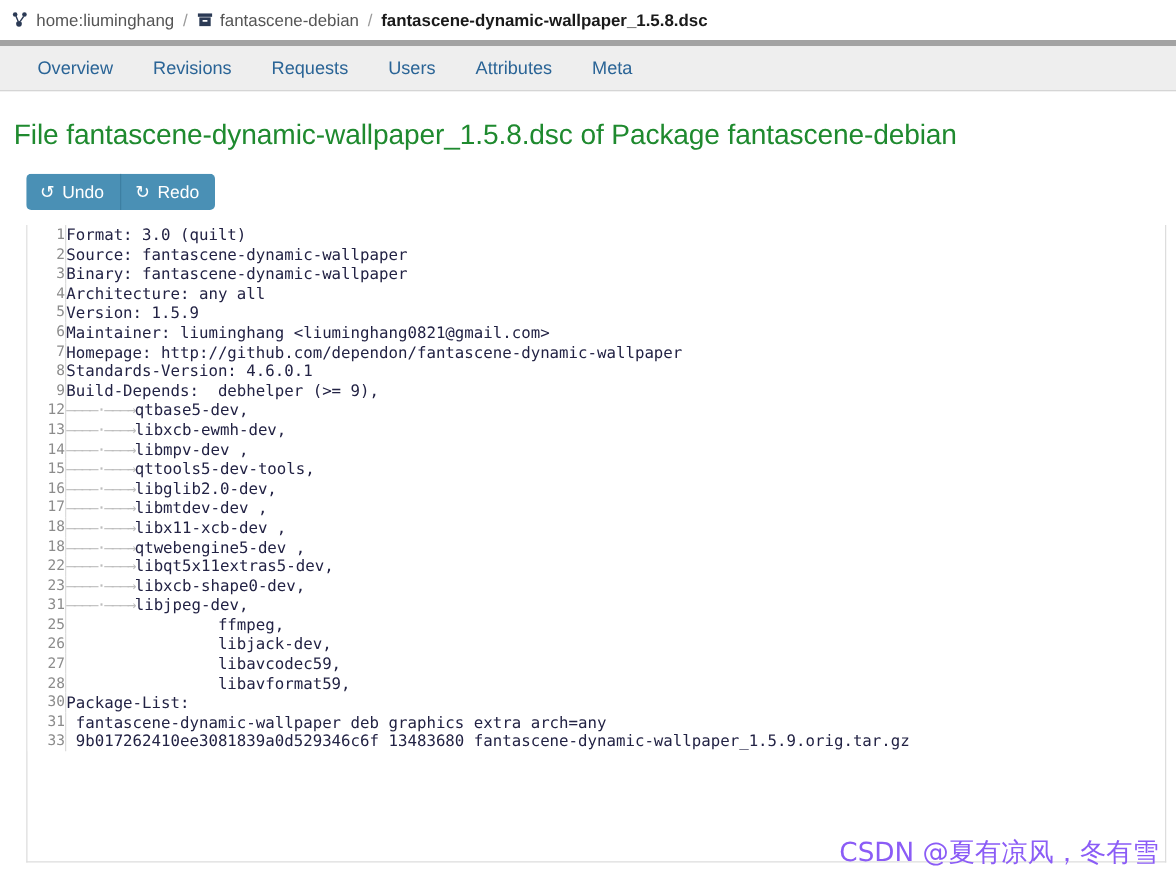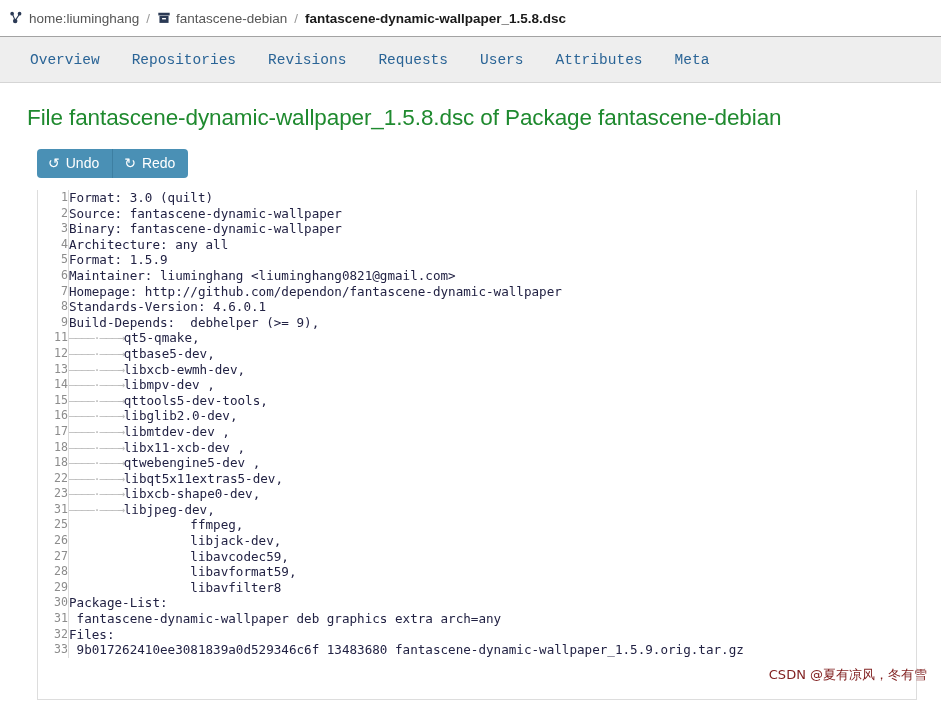--- a/index.html
+++ b/index.html
@@ -17,21 +17,21 @@
     position: relative;
   }
 
   
   .breadcrumb-bar {
     height: 37px;
     display: flex;
     align-items: center;
     padding: 0 0 0 9px;
     background: #ffffff;
-    border-bottom: 1px solid #a3a3a3;
+    border-bottom: 5px solid #a3a3a3;
     box-sizing: border-box;
     font-size: 13.5px;
   }
   .bc-icon {
     display: inline-flex;
     align-items: center;
     margin-right: 5px;
     flex: 0 0 auto;
   }
   .bc-link {
@@ -45,42 +45,41 @@
     flex: 0 0 auto;
   }
   .bc-current {
     color: #1a1a1a;
     font-weight: bold;
     white-space: nowrap;
   }
 
   
   .nav-bar {
-    height: 46px;
+    height: 36px;
     background: #eeeeee;
     border-bottom: 1px solid #d5d5d5;
     display: flex;
     align-items: center;
     padding-left: 22px;
     box-sizing: border-box;
-    font-family: Liberation Mono, monospace;
   }
   .nav-item {
     color: #2a6496;
     font-size: 14.5px;
     padding: 6px 16px;
     text-decoration: none;
     white-space: nowrap;
     cursor: pointer;
   }
   .nav-item:first-child { padding-left: 8px; }
 
   
   .page-body {
-    padding: 0 24px;
+    padding: 0 8px;
   }
   .page-title {
     color: #1f8a2f;
     font-size: 22.5px;
     font-weight: normal;
     margin: 22px 0 0 3px;
     letter-spacing: -0.1px;
     white-space: nowrap;
   }
 
@@ -154,23 +153,23 @@
   
   .tabmark {
     color: #bdbdbd;
     letter-spacing: -1.5px;
   }
 
   
   .watermark {
     position: absolute;
     right: 14px;
-    bottom: 25px;
-    color: #7f1d1d;
-    font-size: 13px;
+    bottom: 13px;
+    color: #8b5cf6;
+    font-size: 21px;
     font-family: "DejaVu Sans", sans-serif;
     white-space: nowrap;
     pointer-events: none;
   }
 </style>
 </head>
 <body>
 
 <div class="breadcrumb-bar">
   <span class="bc-icon">
@@ -190,21 +189,20 @@
       <rect x="5.8" y="8" width="4.4" height="1.6" fill="#ffffff"></rect>
     </svg>
   </span>
   <a class="bc-link" href="#">fantascene-debian</a>
   <span class="bc-sep">/</span>
   <span class="bc-current">fantascene-dynamic-wallpaper_1.5.8.dsc</span>
 </div>
 
 <nav class="nav-bar">
   <a class="nav-item" href="#">Overview</a>
-  <a class="nav-item" href="#">Repositories</a>
   <a class="nav-item" href="#">Revisions</a>
   <a class="nav-item" href="#">Requests</a>
   <a class="nav-item" href="#">Users</a>
   <a class="nav-item" href="#">Attributes</a>
   <a class="nav-item" href="#">Meta</a>
 </nav>
 
 <div class="page-body">
 
   <h1 class="page-title">File fantascene-dynamic-wallpaper_1.5.8.dsc of Package fantascene-debian</h1>
@@ -234,43 +232,39 @@
           <tr>
             <td class="ln">3</td>
             <td class="src">Binary: fantascene-dynamic-wallpaper</td>
           </tr>
           <tr>
             <td class="ln">4</td>
             <td class="src">Architecture: any all</td>
           </tr>
           <tr>
             <td class="ln">5</td>
-            <td class="src">Format: 1.5.9</td>
+            <td class="src">Version: 1.5.9</td>
           </tr>
           <tr>
             <td class="ln">6</td>
             <td class="src">Maintainer: liuminghang &lt;liuminghang0821@gmail.com&gt;</td>
           </tr>
           <tr>
             <td class="ln">7</td>
             <td class="src">Homepage: http://github.com/dependon/fantascene-dynamic-wallpaper</td>
           </tr>
           <tr>
             <td class="ln">8</td>
             <td class="src">Standards-Version: 4.6.0.1</td>
           </tr>
           <tr>
             <td class="ln">9</td>
             <td class="src">Build-Depends:  debhelper (&gt;= 9),</td>
           </tr>
           <tr>
-            <td class="ln">11</td>
-            <td class="src"><span class="tabmark">————·———→</span>qt5-qmake,</td>
-          </tr>
-          <tr>
             <td class="ln">12</td>
             <td class="src"><span class="tabmark">————·———→</span>qtbase5-dev,</td>
           </tr>
           <tr>
             <td class="ln">13</td>
             <td class="src"><span class="tabmark">————·———→</span>libxcb-ewmh-dev,</td>
           </tr>
           <tr>
             <td class="ln">14</td>
             <td class="src"><span class="tabmark">————·———→</span>libmpv-dev ,</td>
@@ -317,34 +311,26 @@
           </tr>
           <tr>
             <td class="ln">27</td>
             <td class="src">                libavcodec59,</td>
           </tr>
           <tr>
             <td class="ln">28</td>
             <td class="src">                libavformat59,</td>
           </tr>
           <tr>
-            <td class="ln">29</td>
-            <td class="src">                libavfilter8</td>
-          </tr>
-          <tr>
             <td class="ln">30</td>
             <td class="src">Package-List:</td>
           </tr>
           <tr>
             <td class="ln">31</td>
             <td class="src"> fantascene-dynamic-wallpaper deb graphics extra arch=any</td>
-          </tr>
-          <tr>
-            <td class="ln">32</td>
-            <td class="src">Files:</td>
           </tr>
           <tr>
             <td class="ln">33</td>
             <td class="src"> 9b017262410ee3081839a0d529346c6f 13483680 fantascene-dynamic-wallpaper_1.5.9.orig.tar.gz</td>
           </tr>
         </tbody>
     </table>
   </div>
 
 </div>

